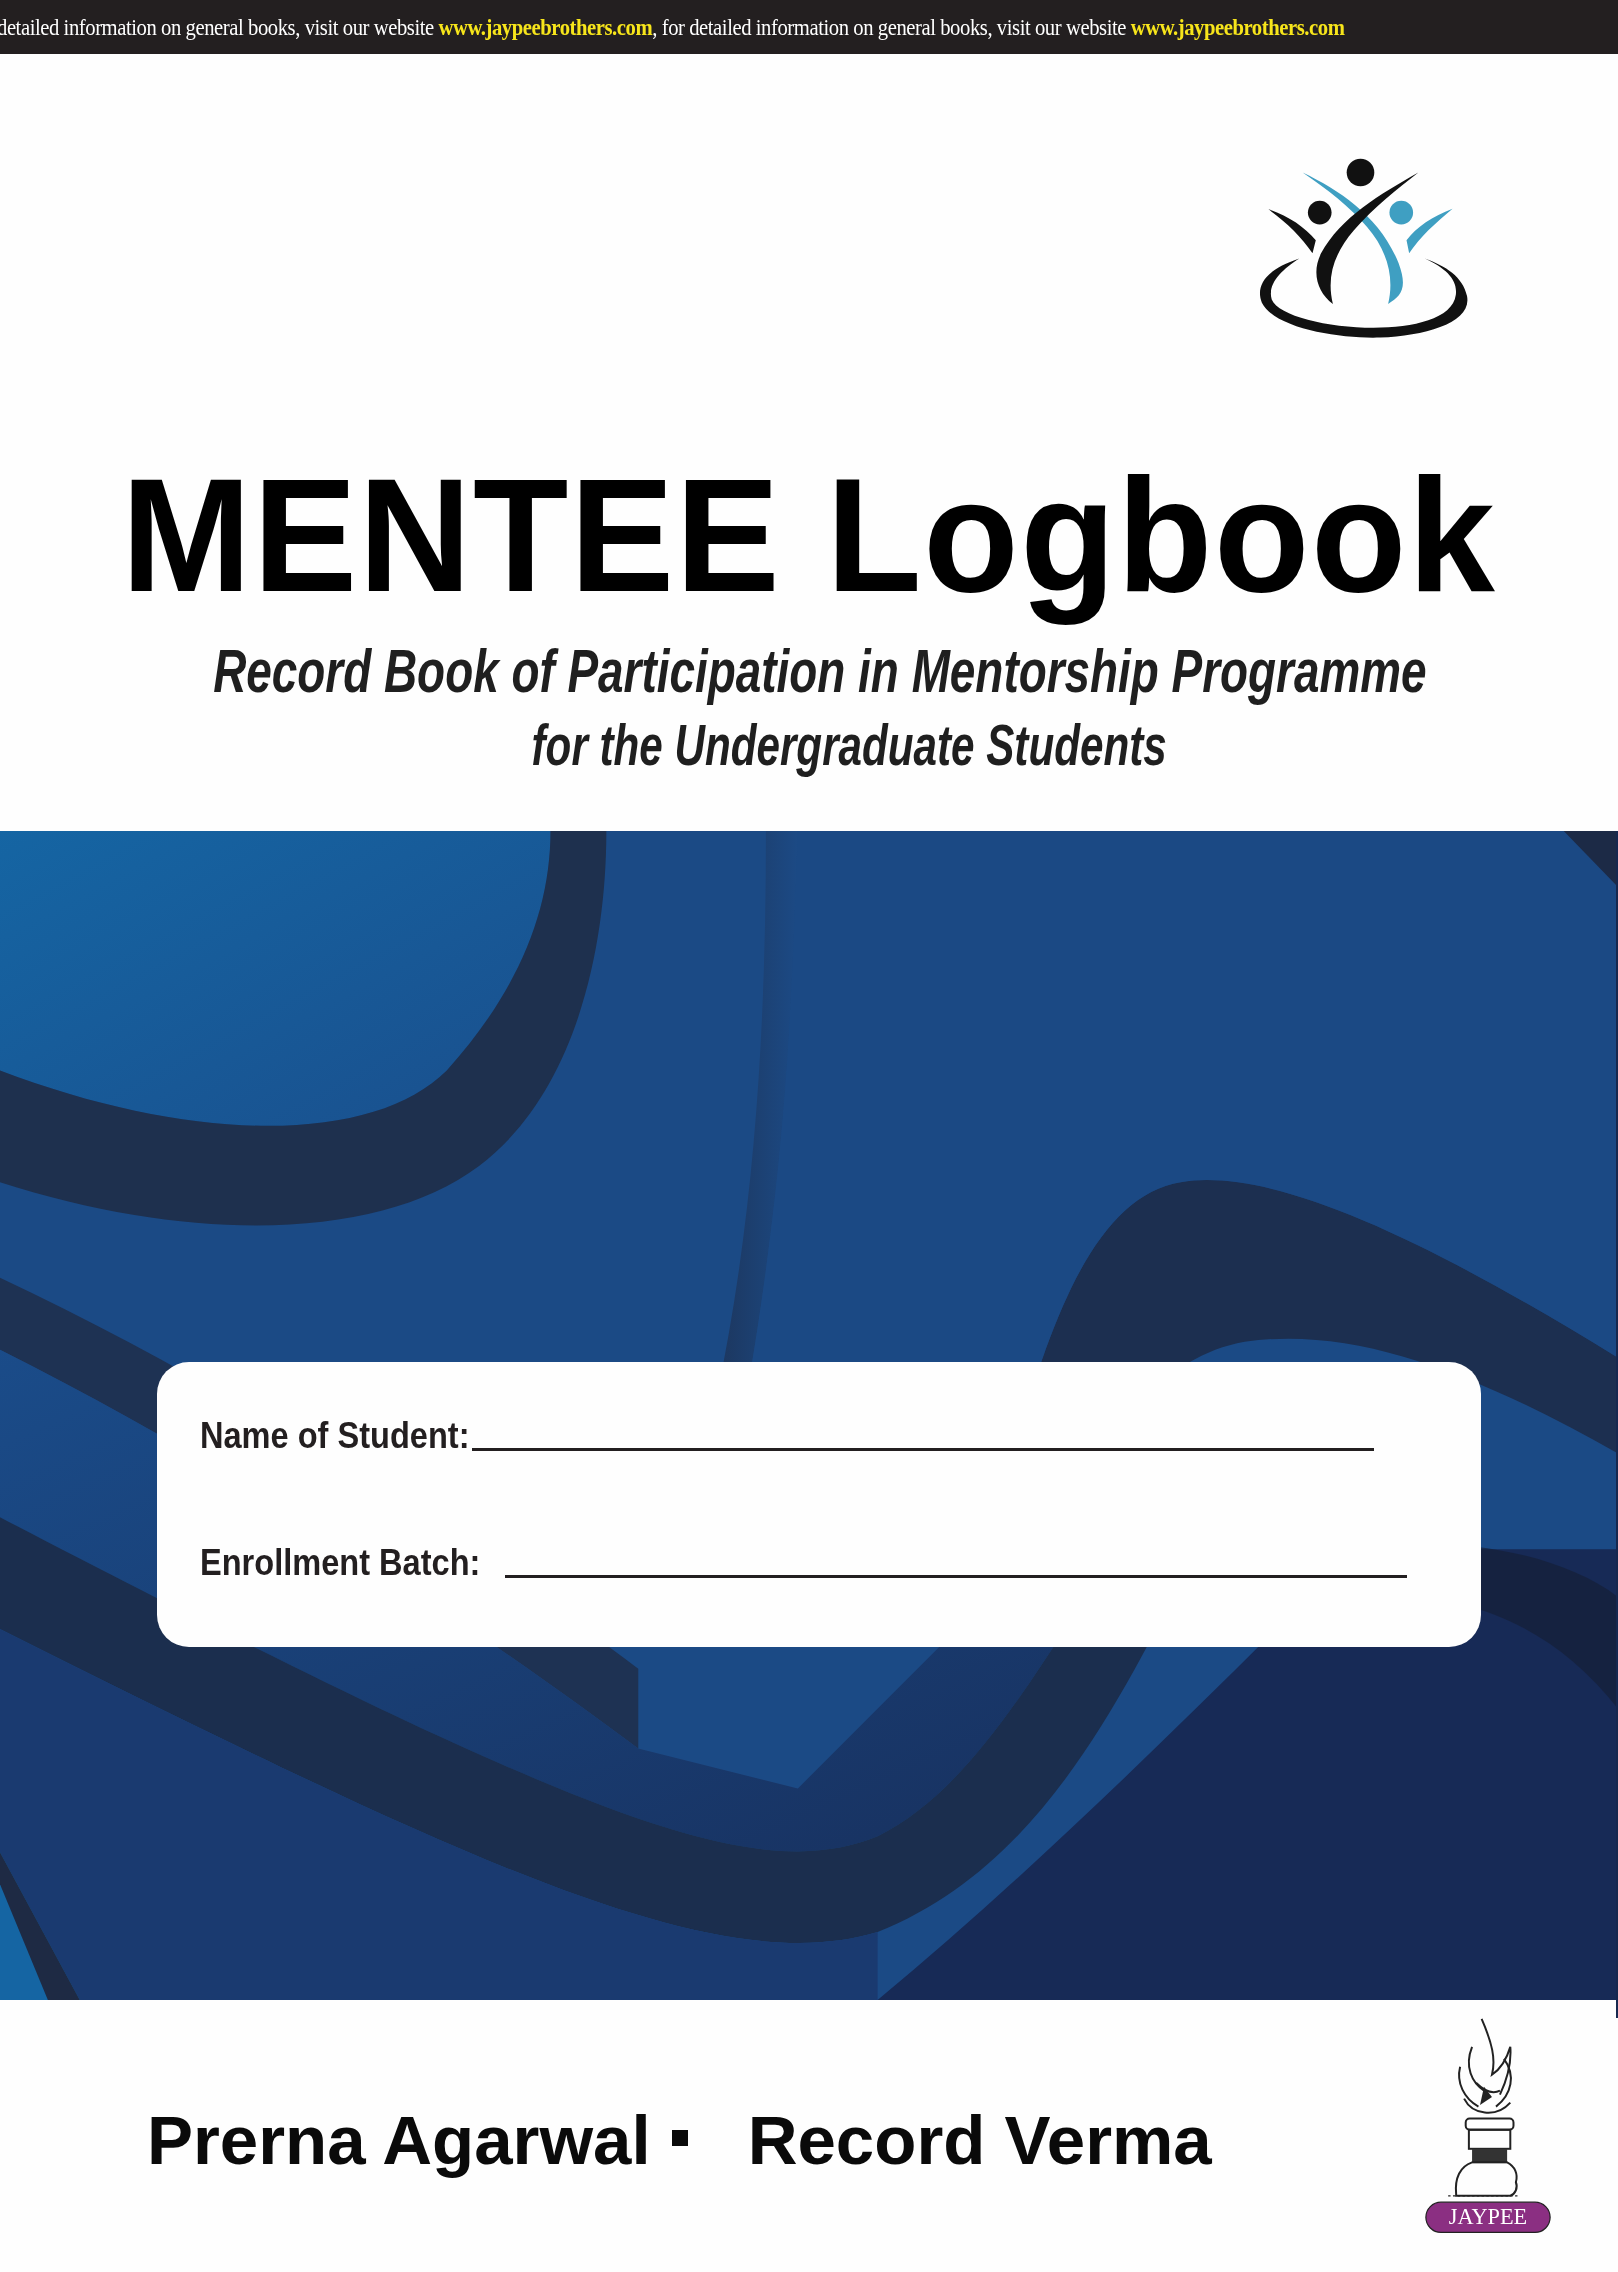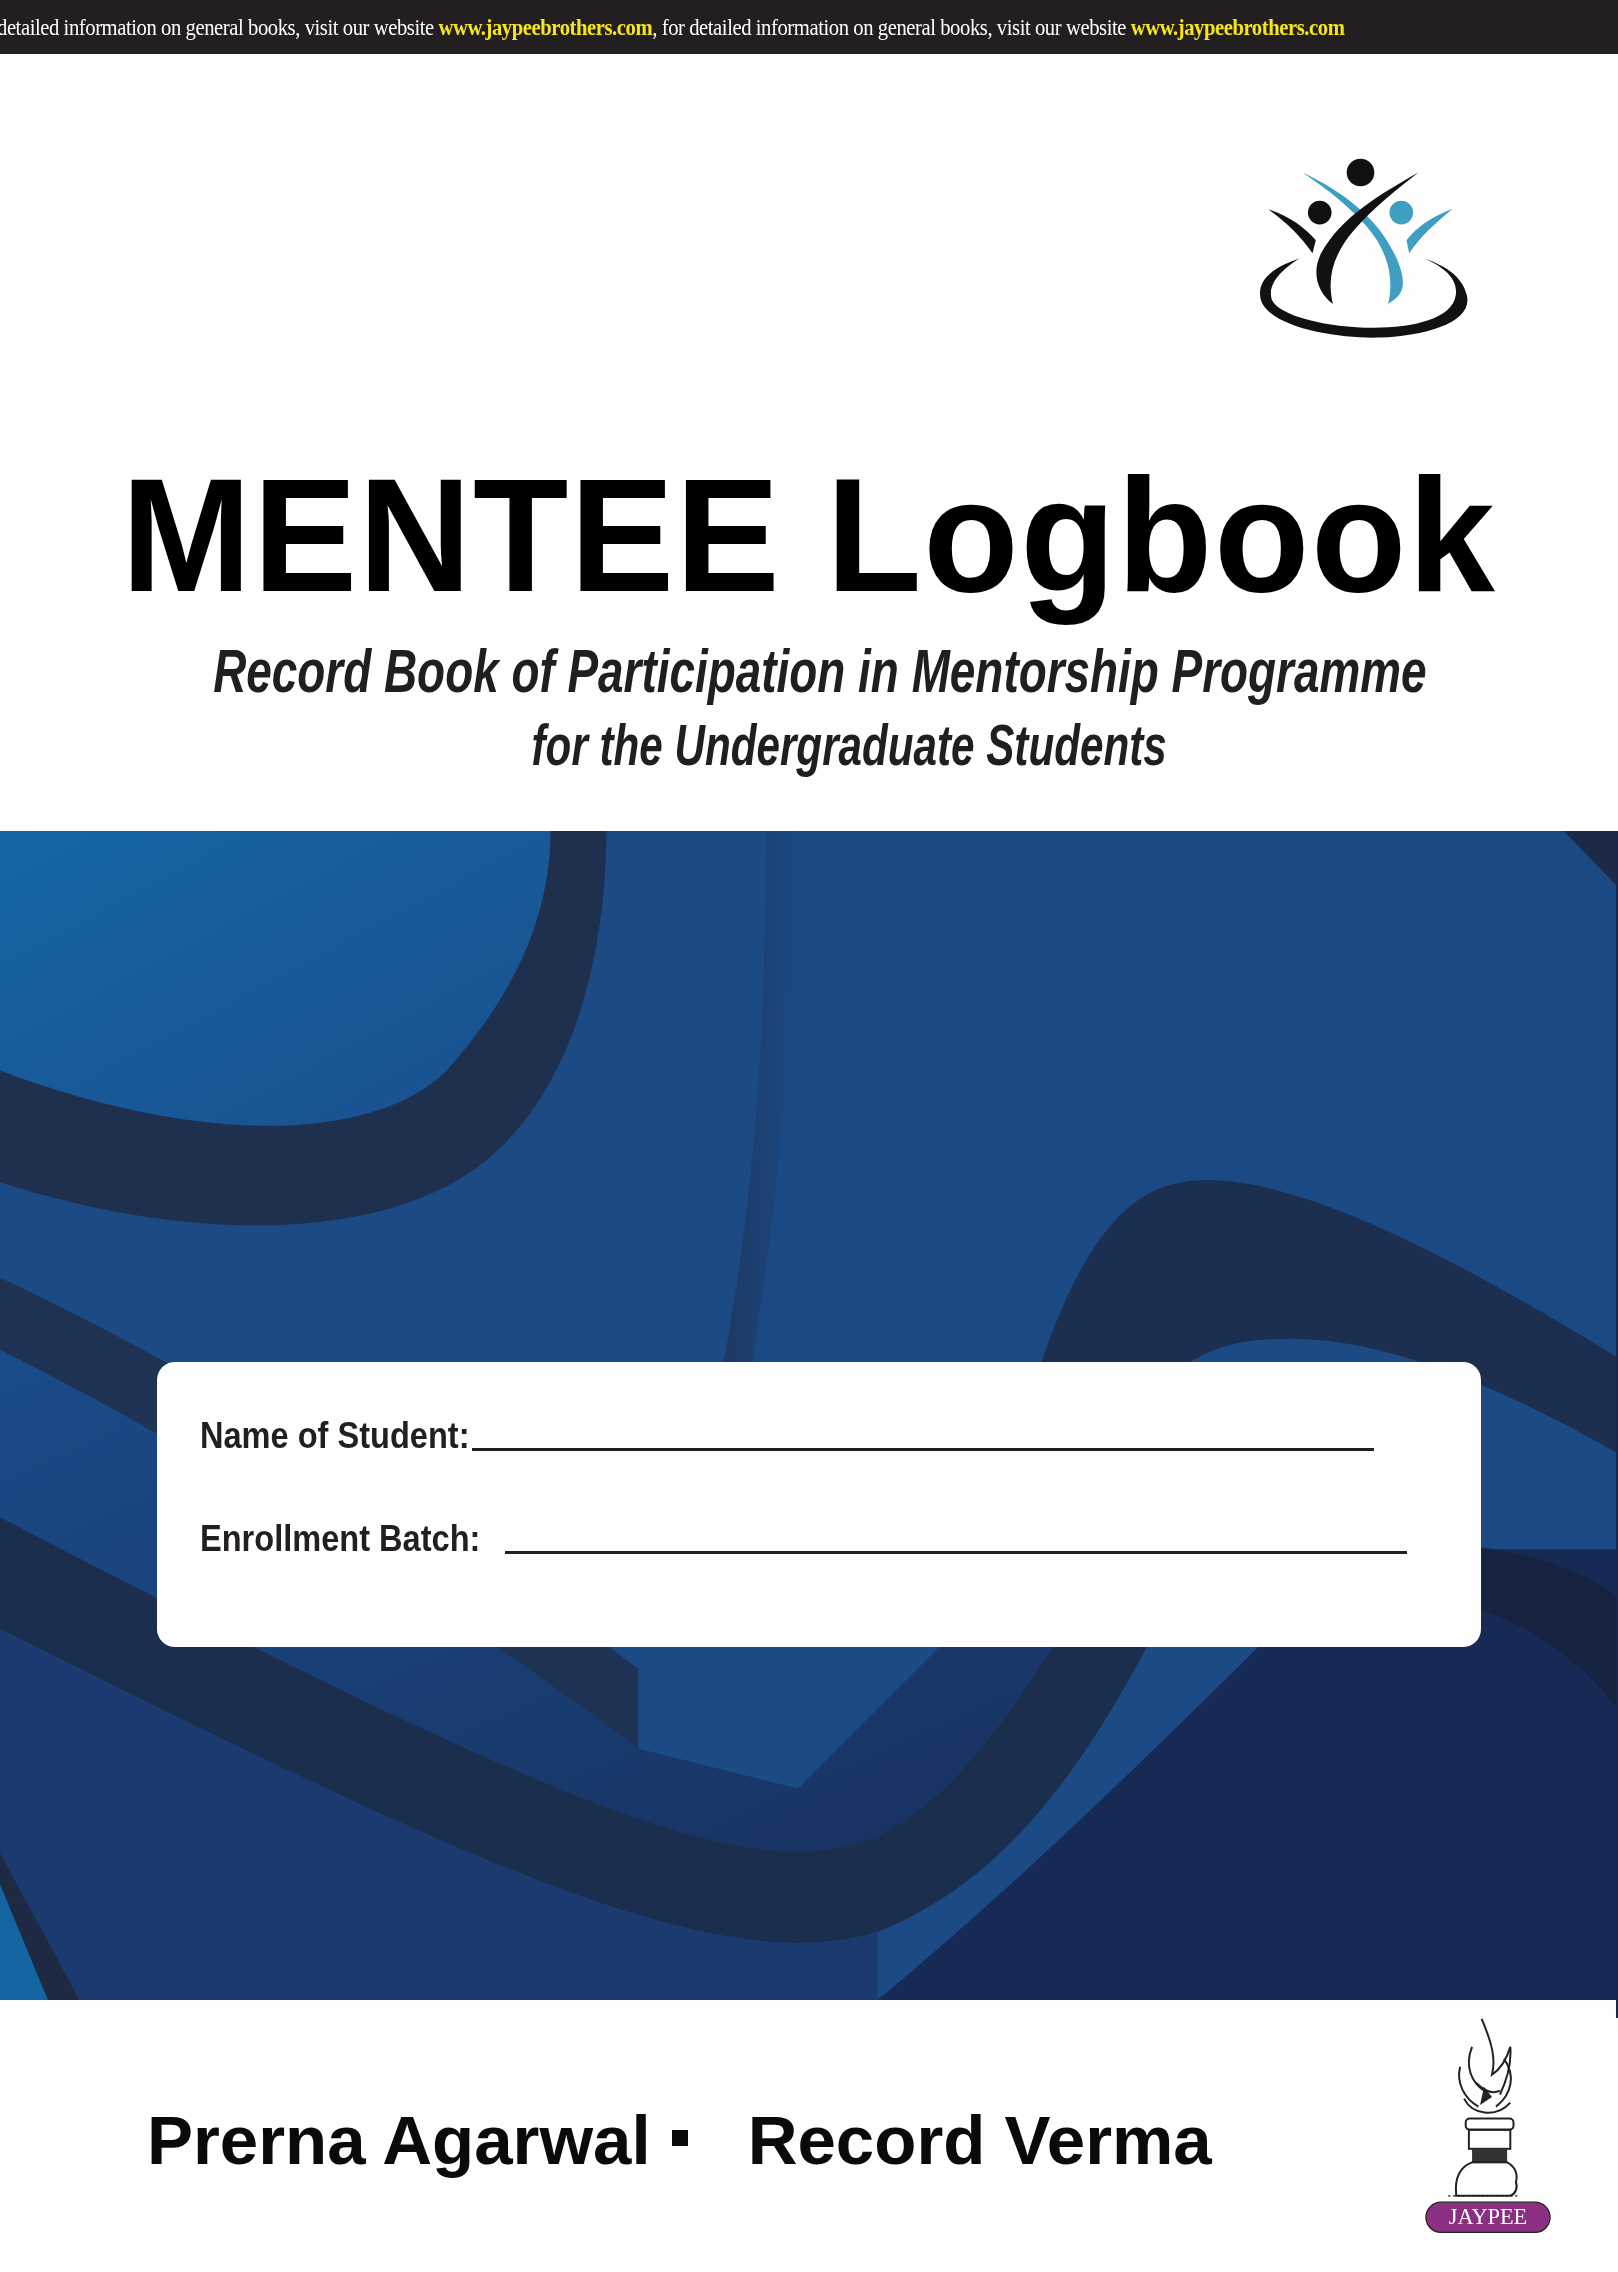--- a/index.html
+++ b/index.html
@@ -30,30 +30,30 @@
   .subtitle.l1 { top: 632px; font-size: 62px; line-height: 77px; }
   .subtitle.l2 { top: 709px; font-size: 57px; line-height: 72px; padding-left: 40px; }
   .band {
     position: absolute; left: 0; top: 831px; width: 1618px; height: 1169px; overflow: hidden;
     background: #1a3b72;
   }
   .band svg { position: absolute; left: 0; top: 0; }
   .band-edge { position: absolute; right: 0; top: 831px; width: 2.4px; height: 1187px; background: #16284f; }
   .card {
     position: absolute; left: 157px; top: 1362px; width: 1324px; height: 285px;
-    background: #fefefe; border-radius: 18px;
+    background: #fefefe; border-radius: 32px;
   }
   .field {
     position: absolute; left: 43px; font-weight: bold; color: #231f20;
     font-size: 37px; white-space: nowrap; display: flex; align-items: flex-end;
   }
   .field .label { display: inline-block; transform: scaleX(0.88); transform-origin: left bottom; }
   .field .line { border-bottom: 3.2px solid #231f20; height: 0; margin-bottom: 6.4px; }
   .field.name { top: 53px; }
-  .field.batch { top: 156px; gap: 24px; }
+  .field.batch { top: 180px; gap: 24px; }
   .authors {
     position: absolute; left: 108px; top: 2097px; font-weight: bold; color: #0a0a0a;
     font-size: 69px; line-height: 88px; white-space: nowrap;
   }
   .authors span.txt { display: inline-block; margin-left: 39px; }
   .authors .sep { display: inline-block; width: 16px; height: 16px; background: #0a0a0a; margin: 0 21px; vertical-align: 17.6px; }
   .jaypee-logo { position: absolute; left: 1416px; top: 2011px; width: 144px; height: 231px; }
 </style>
 </head>
 <body>

